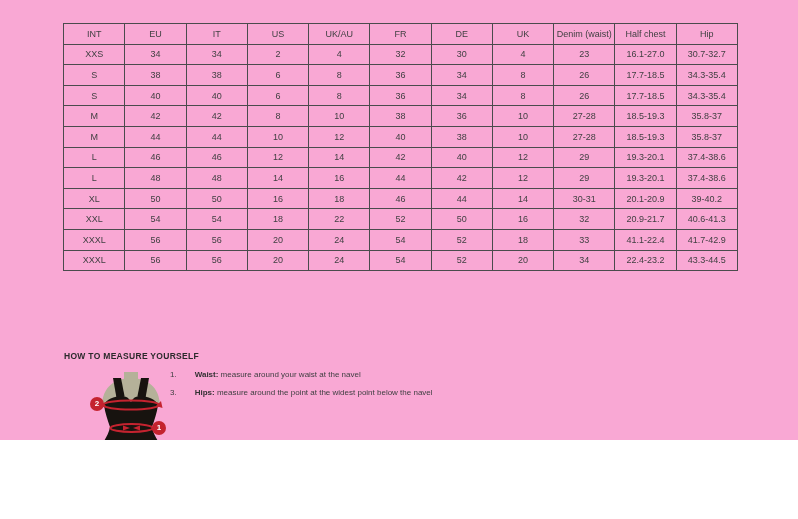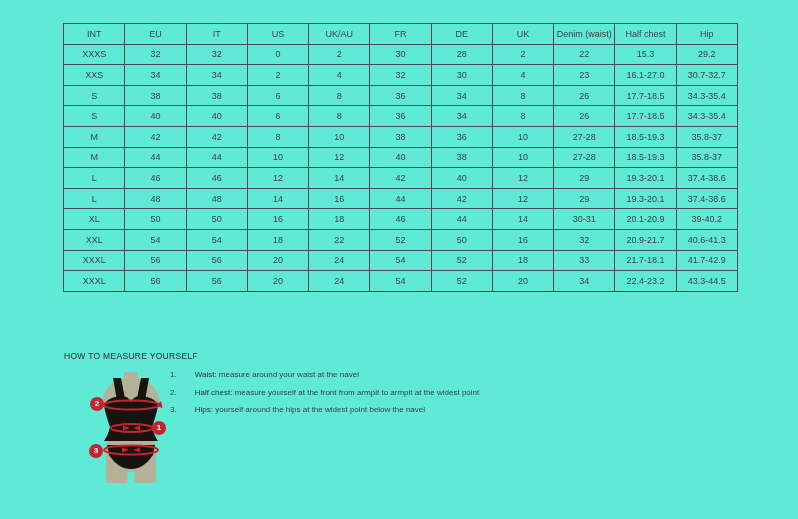--- a/index.html
+++ b/index.html
@@ -1,21 +1,21 @@
 <!DOCTYPE html>
 <html><head>
 <meta charset="utf-8">
 <style>
   * { margin: 0; padding: 0; box-sizing: border-box; }
   html, body { background: #ffffff; }
   .page {
     position: relative;
     width: 798px;
-    height: 519px;
-    background: #5eead4;
+    height: 440px;
+    background: #f9a8d4;
     font-family: "Liberation Sans", sans-serif;
     overflow: hidden;
   }
 
   
   table.size-table {
     position: absolute;
     left: 63px;
     top: 23px;
     width: 675px;
@@ -35,21 +35,21 @@
     white-space: nowrap;
     overflow: hidden;
   }
 
   
   .measure-heading {
     position: absolute;
     left: 64px;
     top: 351px;
     font-size: 8.5px;
-    font-weight: 400;
+    font-weight: 700;
     letter-spacing: 0.3px;
     color: #2b2a2c;
   }
   .figure-wrap {
     position: absolute;
     left: 84px;
     top: 369px;
     width: 124px;
     height: 118px;
   }
@@ -76,21 +76,21 @@
     top: 366px;
     width: 420px;
   }
   .step {
     font-size: 8px;
     color: #3e3e40;
     line-height: 17.5px;
     white-space: nowrap;
   }
   .step .num { margin-right: 2px; }
-  .step .lbl { font-weight: 400; color: #333133; padding-left: 16px; }
+  .step .lbl { font-weight: 700; color: #333133; padding-left: 16px; }
 </style>
 </head>
 <body>
 
 <div class="page">
 
   <table class="size-table">
     <thead>
       <tr>
           <th>INT</th>
@@ -101,33 +101,20 @@
           <th>FR</th>
           <th>DE</th>
           <th>UK</th>
           <th>Denim (waist)</th>
           <th>Half chest</th>
           <th>Hip</th>
         </tr>
     </thead>
     <tbody>
         <tr>
-          <td>XXXS</td>
-          <td>32</td>
-          <td>32</td>
-          <td>0</td>
-          <td>2</td>
-          <td>30</td>
-          <td>28</td>
-          <td>2</td>
-          <td>22</td>
-          <td>15.3</td>
-          <td>29.2</td>
-        </tr>
-        <tr>
           <td>XXS</td>
           <td>34</td>
           <td>34</td>
           <td>2</td>
           <td>4</td>
           <td>32</td>
           <td>30</td>
           <td>4</td>
           <td>23</td>
           <td>16.1-27.0</td>
@@ -240,21 +227,21 @@
         <tr>
           <td>XXXL</td>
           <td>56</td>
           <td>56</td>
           <td>20</td>
           <td>24</td>
           <td>54</td>
           <td>52</td>
           <td>18</td>
           <td>33</td>
-          <td>21.7-18.1</td>
+          <td>41.1-22.4</td>
           <td>41.7-42.9</td>
         </tr>
         <tr>
           <td>XXXL</td>
           <td>56</td>
           <td>56</td>
           <td>20</td>
           <td>24</td>
           <td>54</td>
           <td>52</td>
@@ -312,20 +299,17 @@
 
   <div class="badge badge-2">2</div>
   <div class="badge badge-1">1</div>
   <div class="badge badge-3">3</div>
 
   <div class="steps">
     <div class="step">
       <span class="num">1.</span><span class="lbl">Waist:</span><span> measure around your waist at the navel</span>
     </div>
     <div class="step">
-      <span class="num">2.</span><span class="lbl">Half chest:</span><span> measure yourself at the front from armpit to armpit at the widest point</span>
-    </div>
-    <div class="step">
-      <span class="num">3.</span><span class="lbl">Hips:</span><span> yourself around the hips at the widest point below the navel</span>
+      <span class="num">3.</span><span class="lbl">Hips:</span><span> measure around the point at the widest point below the navel</span>
     </div>
   </div>
 
 </div>
 
 </body></html>

